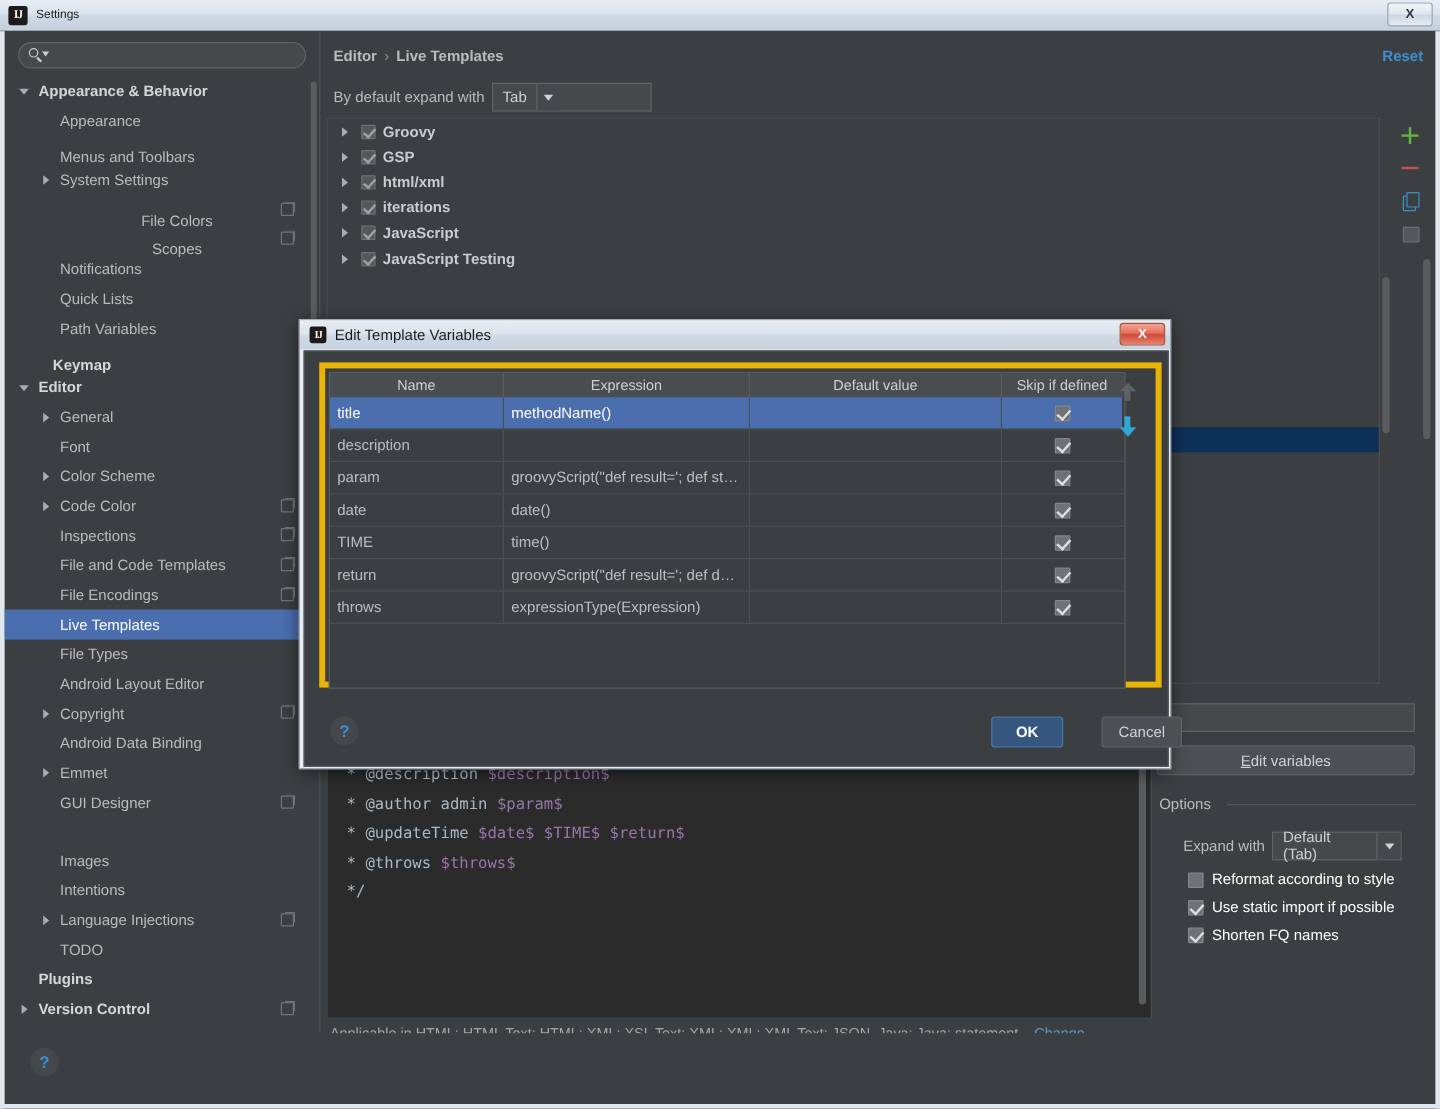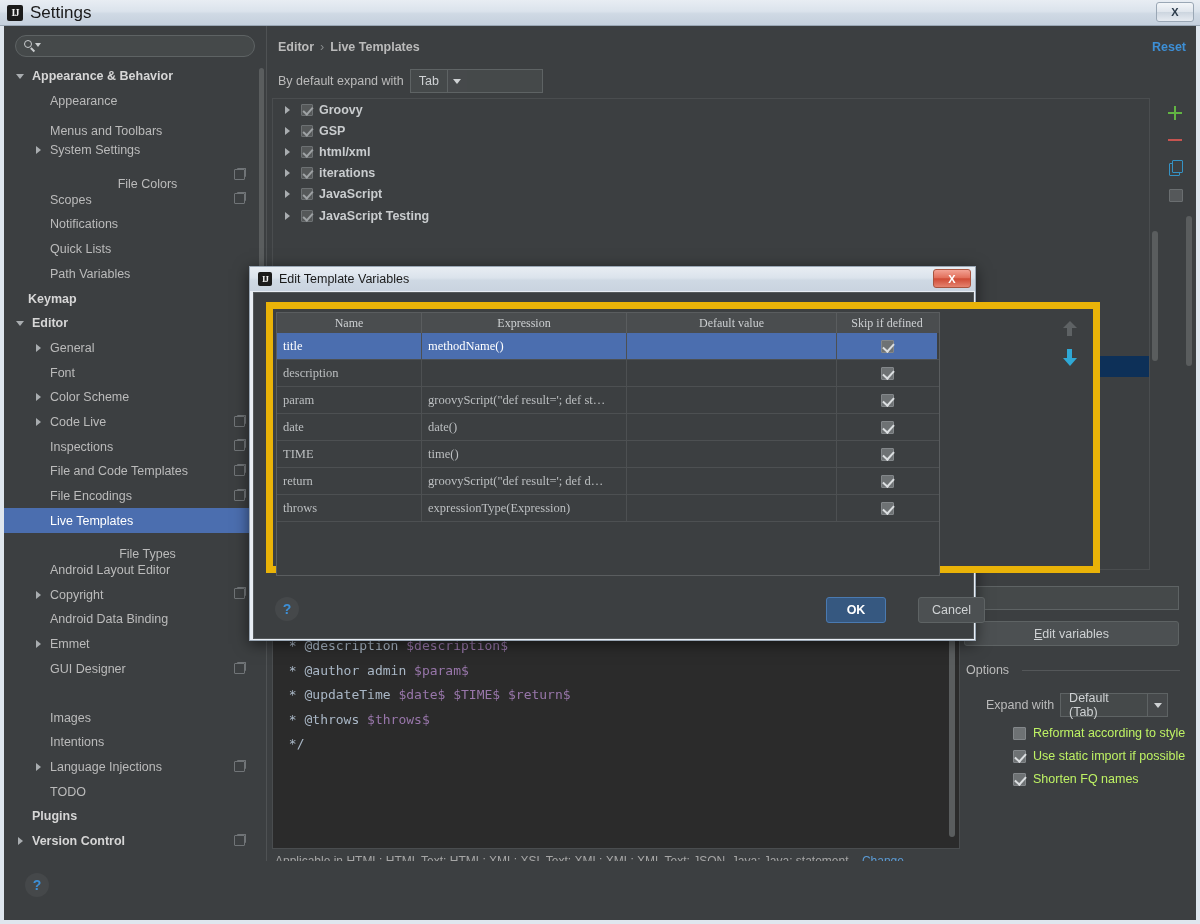--- a/index.html
+++ b/index.html
@@ -21,21 +21,21 @@
     border-bottom: 1px solid #9aa7b5;
     display: flex; align-items: center;
   }
   .win-icon {
     width: 16px; height: 16px; margin-left: 7px; margin-right: 7px;
     background: #1b1b1b; border-radius: 2px;
     color: #f2f2f2; font-size: 10px; font-weight: bold;
     display: flex; align-items: center; justify-content: center;
     font-family: "Liberation Serif", serif; letter-spacing: -1px;
   }
-  .win-title { font-size: 17px; color: #1a1a1a; font-family: "Liberation Sans", sans-serif; }
+  .win-title { font-size: 10px; color: #1a1a1a; font-family: "Liberation Sans", sans-serif; }
   .win-close {
     position: absolute; right: 6px; top: 2px; width: 38px; height: 20px;
     background: linear-gradient(to bottom, #f3f6f9, #dfe5ec 50%, #ccd5df 51%, #e6ebf1);
     border: 1px solid #9aa7b5; border-radius: 3px;
     display: flex; align-items: center; justify-content: center;
     color: #2b3a4a; font-size: 11px; font-weight: bold;
   }
 
   .win-body {
     position: absolute; left: 0; top: 26px; width: 1200px; height: 898px;
@@ -222,21 +222,21 @@
     position: absolute; left: 2px; top: 89px; font-size: 12.5px; color: #bbbbbb;
   }
   .options-rule {
     position: absolute; left: 58px; top: 96px; width: 158px; height: 1px; background: #545759;
   }
   .expand-with-row {
     position: absolute; left: 22px; top: 119px; display: flex; align-items: center;
   }
   .ew-label { font-size: 12.5px; color: #bbbbbb; margin-right: 6px; }
   .opt-check {
-    position: absolute; left: 49px; display: flex; align-items: center; font-size: 12.5px; color: #bef264;
+    position: absolute; left: 26px; display: flex; align-items: center; font-size: 12.5px; color: #ffffff;
     white-space: nowrap;
   }
   .opt-check .box {
     width: 13px; height: 13px; background: #6e7274; border: 1px solid #83878a;
     border-radius: 1px; position: relative; margin-right: 7px; flex: 0 0 13px;
   }
   .opt-check .box.checked::after {
     content: ""; position: absolute; left: 3px; top: 0px;
     width: 5px; height: 9px; border: solid #dcdfe1; border-width: 0 2px 2px 0;
     transform: rotate(42deg);
@@ -290,22 +290,22 @@
     background: linear-gradient(to bottom, #f3a294 0%, #e2705c 45%, #cf4b36 52%, #e5836f 100%);
     border: 1px solid #a8543f; border-radius: 3px;
     display: flex; align-items: center; justify-content: center;
     color: #ffffff; font-size: 11px; font-weight: bold;
   }
   .modal-body {
     position: absolute; left: 3px; top: 25px; width: 721px; height: 347px;
     background: #3c3f41; border: 1px solid #55595b;
   }
   .dlg-panel {
-    position: absolute; left: 12px; top: 9px; width: 834px; height: 271px;
-    border: 7px solid #eab308; background: #3c3f41; font-family: Liberation Serif, serif;
+    position: absolute; left: 12px; top: 9px; width: 702px; height: 271px;
+    border: 5px solid #eab308; background: #3c3f41;
   }
   .vtable {
     position: absolute; left: 3px; top: 3px; width: 664px; height: 264px;
     border: 1px solid #5a5d5f; background: #3c3f41; overflow: hidden;
   }
   .vt-head { display: flex; height: 20px; background: #4a4d4f; }
   .vt-head > div {
     display: flex; align-items: center; justify-content: center;
     font-size: 12px; color: #cdd0d2; border-right: 1px solid #5a5d5f; height: 100%;
   }
@@ -393,38 +393,38 @@
           </div>
           <div class="tree-row" style="padding-left: 28px;">
             <span class="tw right"></span>
             <span class="tree-label">System Settings</span>
           </div>
           <div class="tree-row" style="padding-left: 28px; flex-direction: column;">
             <span class="tw"></span>
             <span class="tree-label">File Colors</span>
             <span class="copy-badge"></span>
           </div>
-          <div class="tree-row" style="padding-left: 28px;">
+          <div class="tree-row" style="padding-left: 28px; flex-direction: column;">
             <span class="tw"></span>
             <span class="tree-label">Scopes</span>
             <span class="copy-badge"></span>
           </div>
           <div class="tree-row" style="padding-left: 28px;">
             <span class="tw"></span>
             <span class="tree-label">Notifications</span>
           </div>
           <div class="tree-row" style="padding-left: 28px;">
             <span class="tw"></span>
             <span class="tree-label">Quick Lists</span>
           </div>
           <div class="tree-row" style="padding-left: 28px;">
             <span class="tw"></span>
             <span class="tree-label">Path Variables</span>
           </div>
-          <div class="tree-row bold" style="padding-left: 6px;">
+          <div class="tree-row bold" style="padding-left: 22px; align-items: flex-end;">
             <span class="tw"></span>
             <span class="tree-label">Keymap</span>
           </div>
           <div class="tree-row bold" style="padding-left: 10px;">
             <span class="tw down"></span>
             <span class="tree-label">Editor</span>
           </div>
           <div class="tree-row" style="padding-left: 28px;">
             <span class="tw right"></span>
             <span class="tree-label">General</span>
@@ -432,21 +432,21 @@
           <div class="tree-row" style="padding-left: 28px;">
             <span class="tw"></span>
             <span class="tree-label">Font</span>
           </div>
           <div class="tree-row" style="padding-left: 28px;">
             <span class="tw right"></span>
             <span class="tree-label">Color Scheme</span>
           </div>
           <div class="tree-row" style="padding-left: 28px;">
             <span class="tw right"></span>
-            <span class="tree-label">Code Live</span>
+            <span class="tree-label">Code Color</span>
             <span class="copy-badge"></span>
           </div>
           <div class="tree-row" style="padding-left: 28px;">
             <span class="tw"></span>
             <span class="tree-label">Inspections</span>
             <span class="copy-badge"></span>
           </div>
           <div class="tree-row" style="padding-left: 28px;">
             <span class="tw"></span>
             <span class="tree-label">File and Code Templates</span>
@@ -454,21 +454,21 @@
           </div>
           <div class="tree-row" style="padding-left: 28px;">
             <span class="tw"></span>
             <span class="tree-label">File Encodings</span>
             <span class="copy-badge"></span>
           </div>
           <div class="tree-row selected" style="padding-left: 28px;">
             <span class="tw"></span>
             <span class="tree-label">Live Templates</span>
           </div>
-          <div class="tree-row" style="padding-left: 28px; flex-direction: column;">
+          <div class="tree-row" style="padding-left: 28px;">
             <span class="tw"></span>
             <span class="tree-label">File Types</span>
           </div>
           <div class="tree-row" style="padding-left: 28px;">
             <span class="tw"></span>
             <span class="tree-label">Android Layout Editor</span>
           </div>
           <div class="tree-row" style="padding-left: 28px;">
             <span class="tw right"></span>
             <span class="tree-label">Copyright</span>

